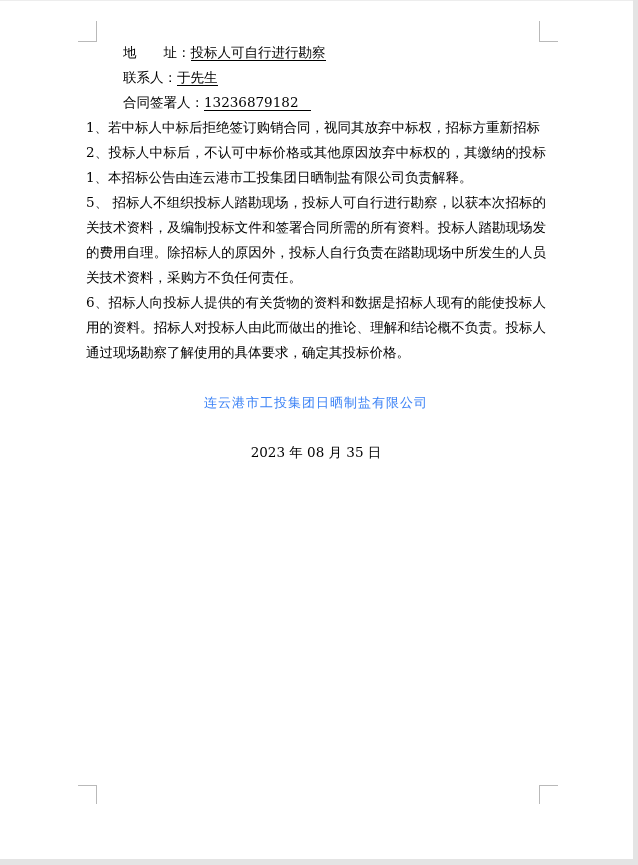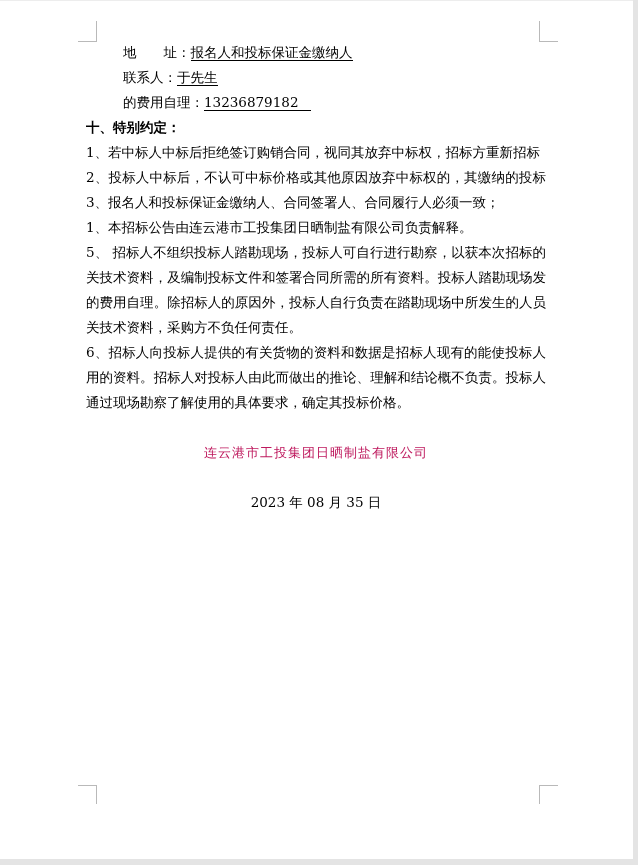--- a/index.html
+++ b/index.html
@@ -39,55 +39,53 @@
     text-align: justify;
     text-align-last: justify;
   }
   .indent { padding-left: 37px; }
   .heading { font-weight: bold; }
   .u { border-bottom: 1px solid #000; }
   .u-ext { padding-right: 13px; }
   .center { text-align: center; white-space: normal; }
   .signature {
     font-family: "DejaVu Sans", "Liberation Sans", sans-serif;
-    color: #be185d;
+    color: #3b82f6;
     letter-spacing: 1px;
     font-size: 13px;
   }
   .blank { height: 25px; }
 </style>
 </head>
 <body>
 
 <div class="crop tl"></div>
 <div class="crop tr"></div>
 <div class="crop bl"></div>
 <div class="crop br"></div>
 
 <div class="content">
 
   <div class="line indent">
-    <span>地　　址：</span><span class="u">报名人和投标保证金缴纳人</span>
+    <span>地　　址：</span><span class="u">投标人可自行进行勘察</span>
   </div>
 
   <div class="line indent">
     <span>联系人：</span><span class="u">于先生</span>
   </div>
 
   <div class="line indent">
-    <span>的费用自理：</span><span class="u u-ext">13236879182</span>
+    <span>合同签署人：</span><span class="u u-ext">13236879182</span>
   </div>
 
-  <div class="line heading">十、特别约定：</div>
 
   <div class="line">1、若中标人中标后拒绝签订购销合同，视同其放弃中标权，招标方重新招标；</div>
 
   <div class="line jl">2、投标人中标后，不认可中标价格或其他原因放弃中标权的，其缴纳的投标保</div>
 
-  <div class="line">3、报名人和投标保证金缴纳人、合同签署人、合同履行人必须一致；</div>
 
   <div class="line">1、本招标公告由连云港市工投集团日晒制盐有限公司负责解释。</div>
 
   <div class="line jl">5、 招标人不组织投标人踏勘现场，投标人可自行进行勘察，以获本次招标的相</div>
   <div class="line jl">关技术资料，及编制投标文件和签署合同所需的所有资料。投标人踏勘现场发生</div>
   <div class="line jl">的费用自理。除招标人的原因外，投标人自行负责在踏勘现场中所发生的人员伤</div>
   <div class="line">关技术资料，采购方不负任何责任。</div>
 
   <div class="line jl">6、招标人向投标人提供的有关货物的资料和数据是招标人现有的能使投标人利</div>
   <div class="line jl">用的资料。招标人对投标人由此而做出的推论、理解和结论概不负责。投标人应</div>

